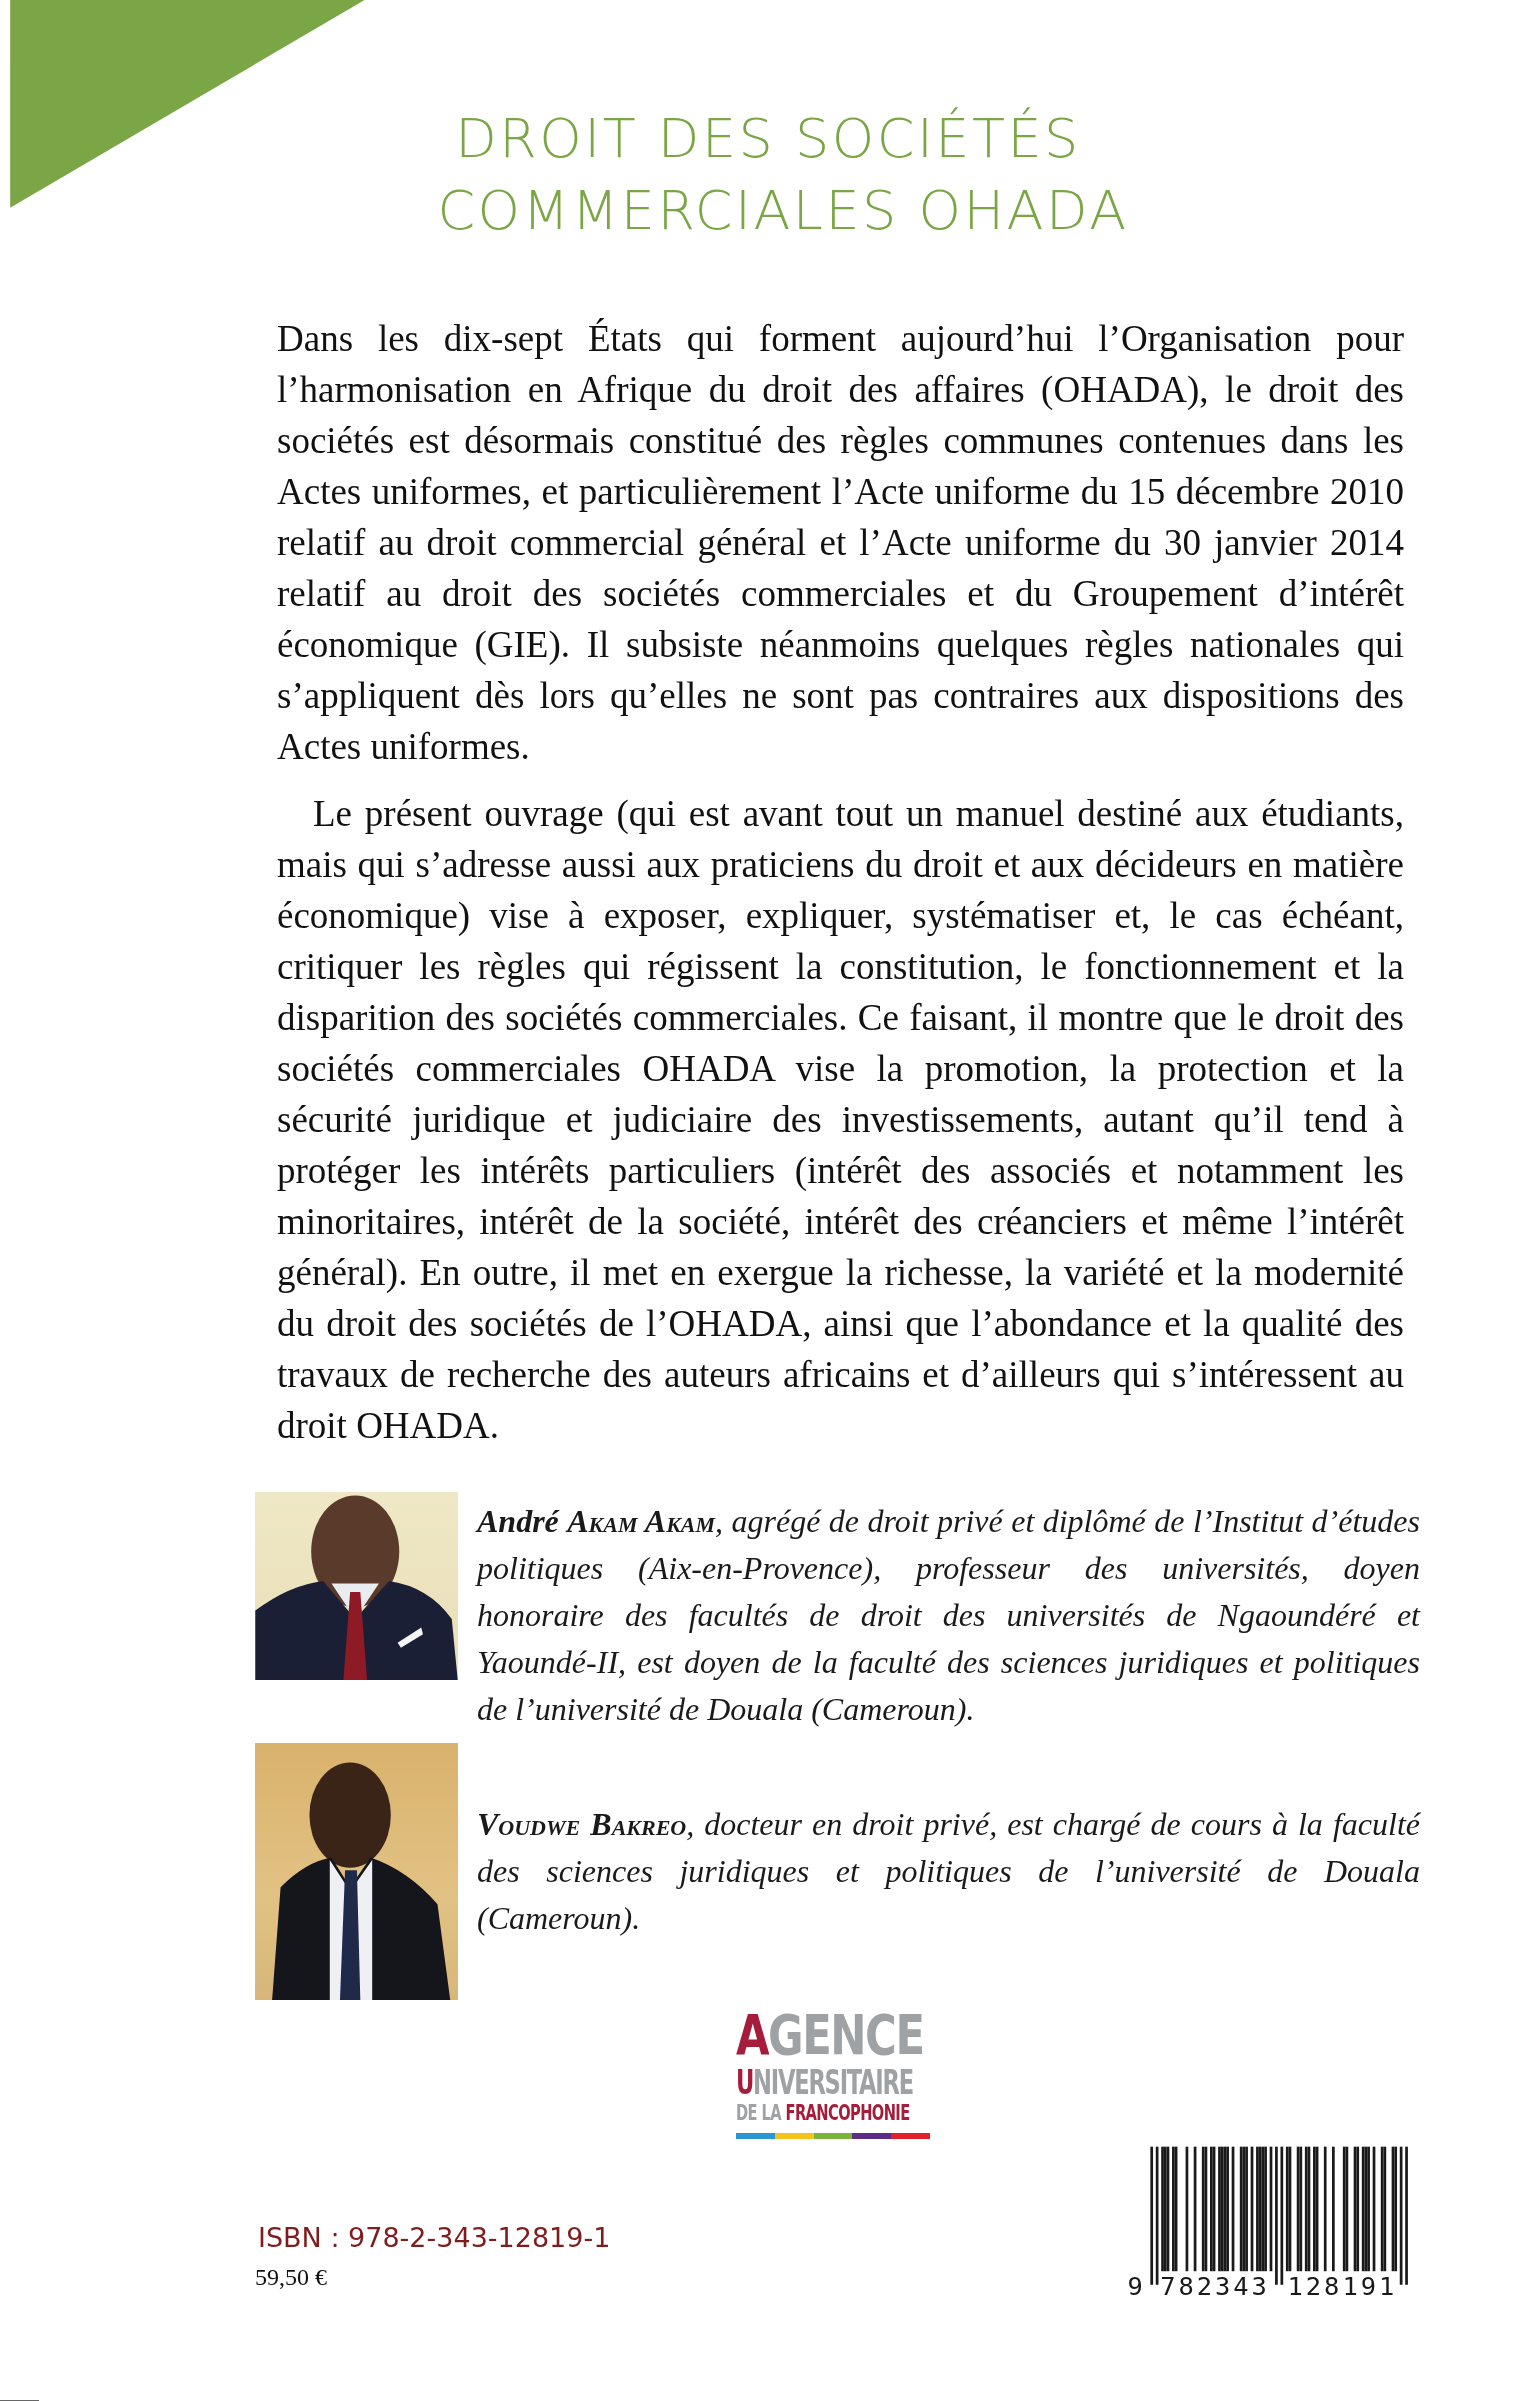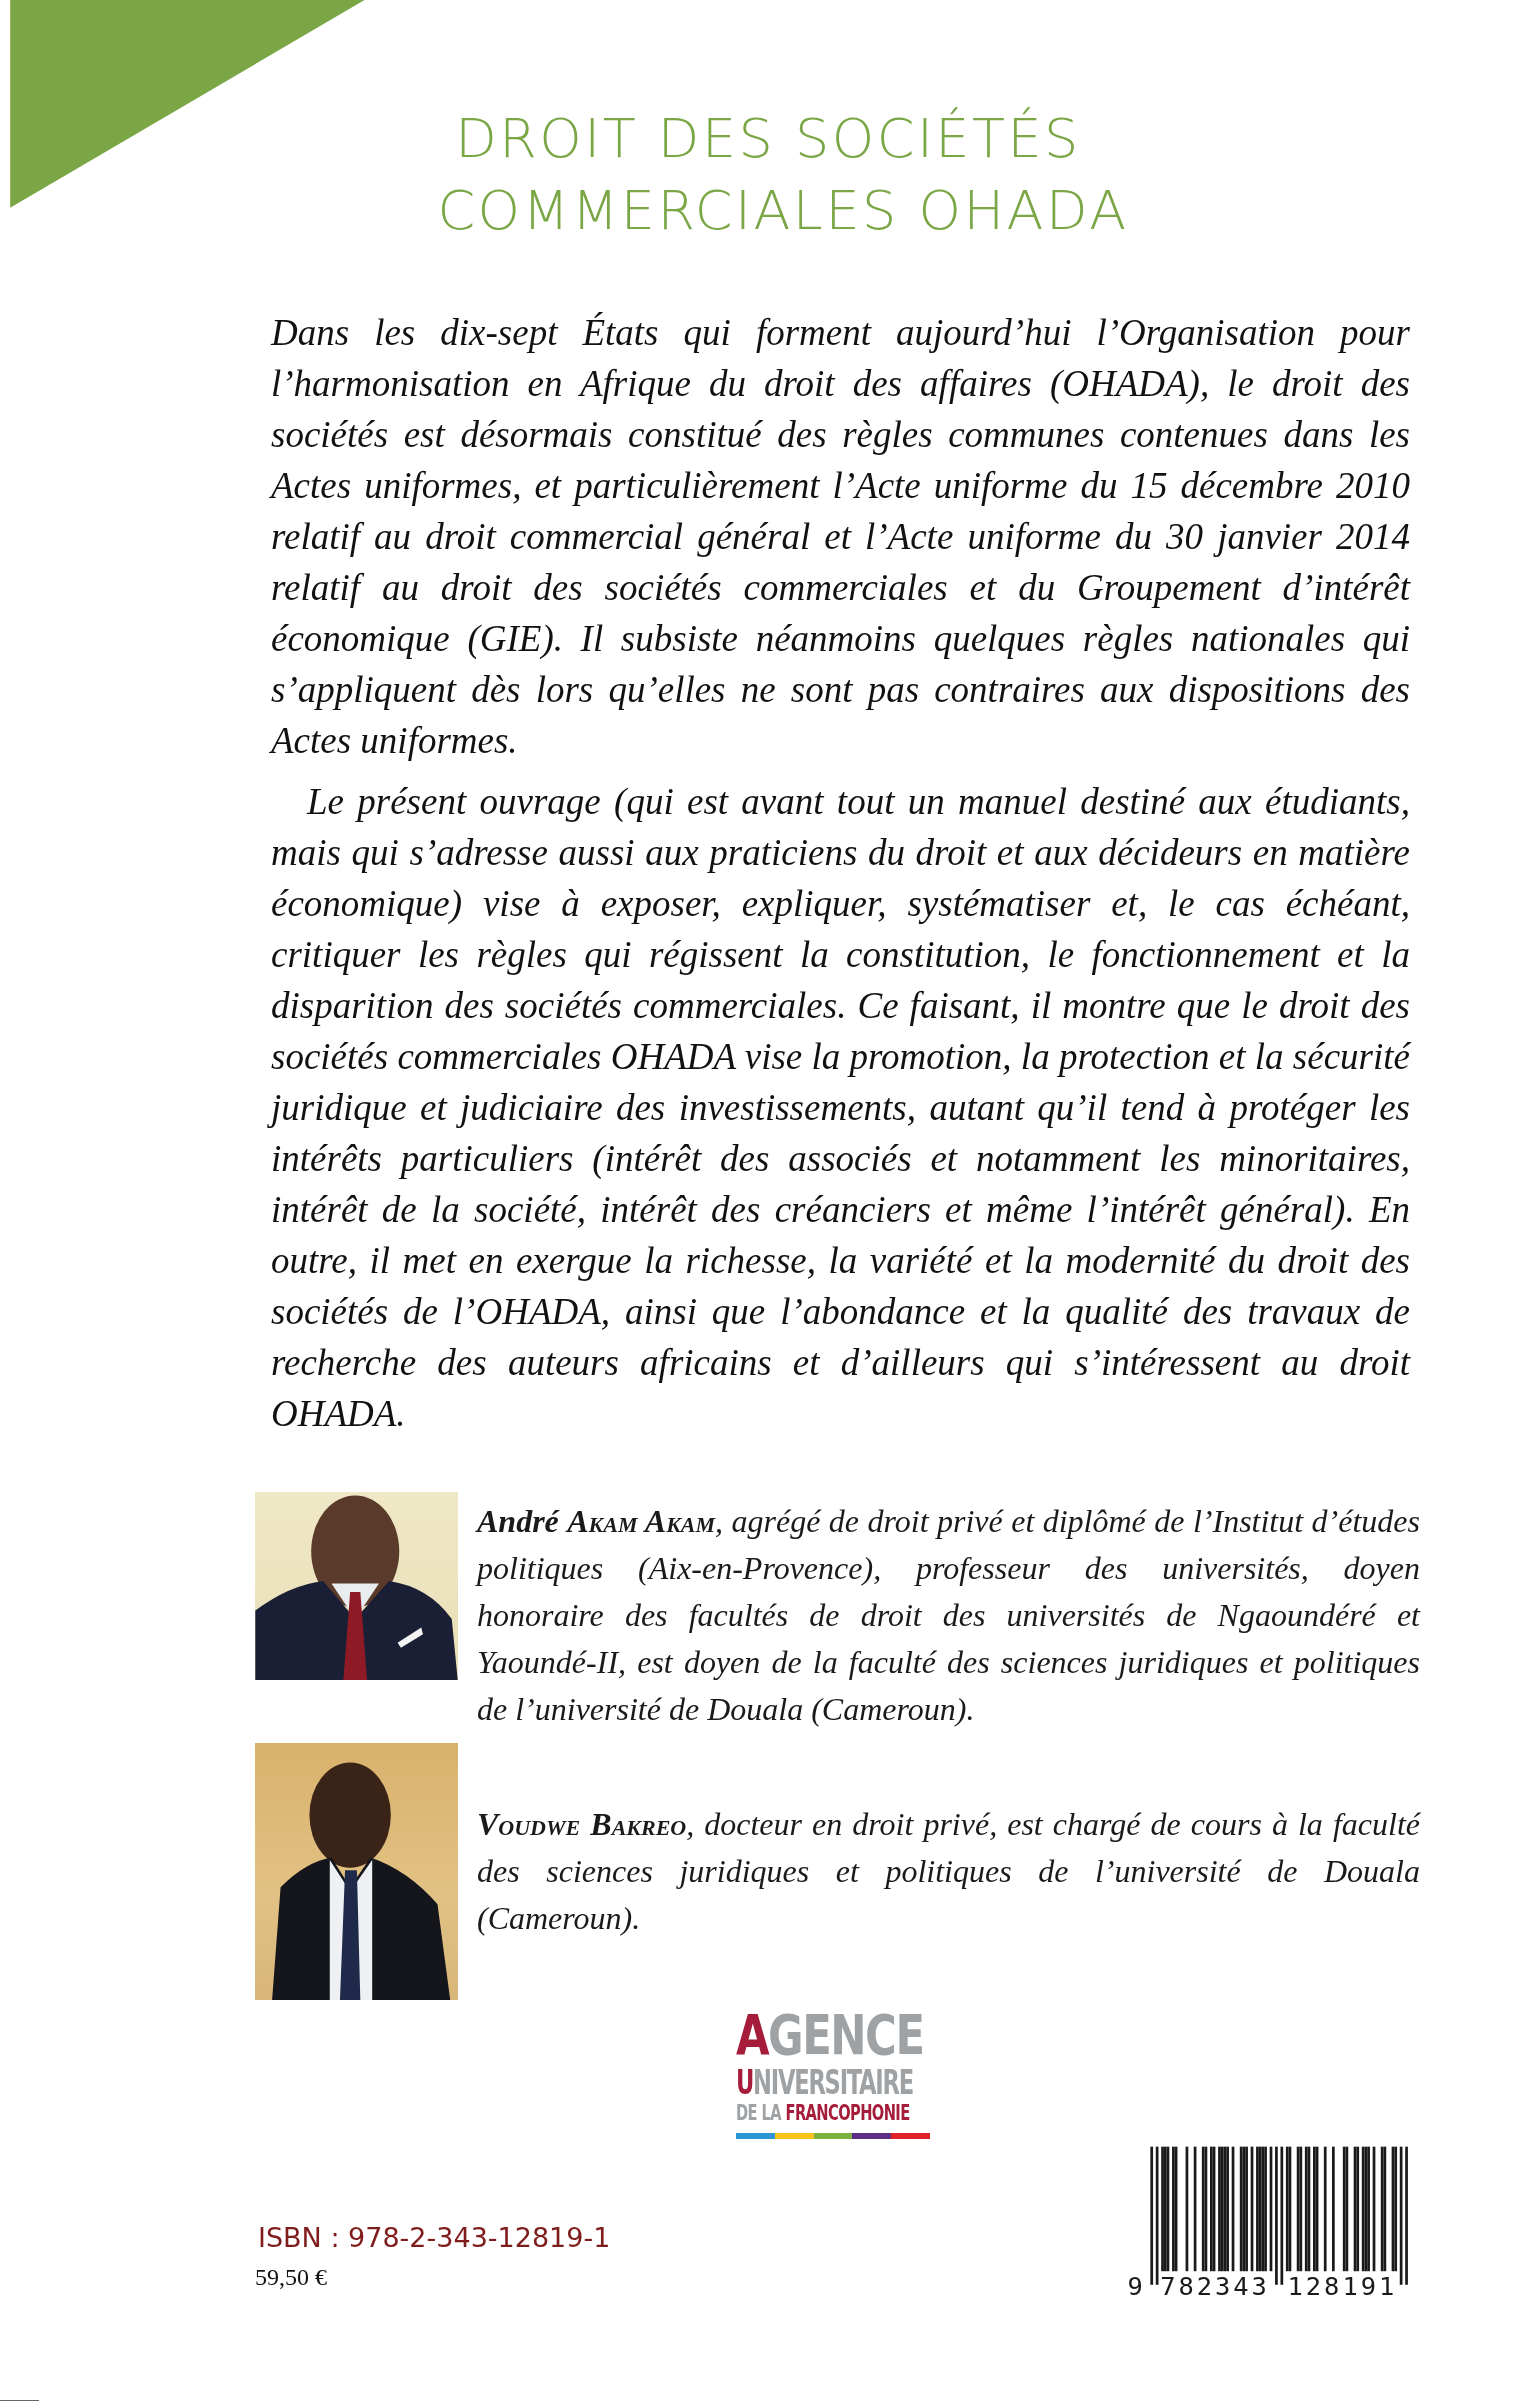--- a/index.html
+++ b/index.html
@@ -5,21 +5,21 @@
   html, body { margin:0; padding:0; background:#ffffff; }
   body { width:1536px; height:2401px; position:relative; overflow:hidden; }
   .tri { position:absolute; left:0; top:0; width:373px; height:212px; }
   .title { position:absolute; left:0; width:1536px; text-align:center; color:#7aa645;
            font-family:"DejaVu Sans", sans-serif; font-weight:200; font-size:54px; letter-spacing:2.5px; line-height:71px; }
   .title .l1 { position:absolute; top:103px; left:0; width:100%; }
   .title .l2 { position:absolute; top:175px; left:15px; width:100%; }
   .body-text { position:absolute; left:261px; width:1159px; top:297px;
                font-family:"Liberation Serif", serif; font-size:37px; line-height:51px; color:#111;
                text-align:justify; }
-  .body-text p { margin:10px;font-style:italic; }
+  .body-text p { margin:16px; }
   .body-text p + p { margin-top:8.5px; text-indent:36px; }
   .photo { position:absolute; left:255px; width:203px; overflow:hidden; }
   .photo1 { top:1492px; height:188px; background:linear-gradient(180deg,#efe8c6 0%,#e9dfb7 100%); }
   .photo2 { top:1743px; height:257px; background:linear-gradient(180deg,#d9b26c 0%,#e2c284 60%,#d8b67a 100%); }
   .bio { position:absolute; left:477px; width:943px; font-family:"Liberation Serif", serif; font-style:italic;
          font-size:32px; line-height:47px; color:#1a1a1a; text-align:justify; }
   .bio1 { top:1498px; }
   .bio2 { top:1801px; }
   .bio .name { font-weight:bold; }
   .bio .sc { font-variant:small-caps; }

